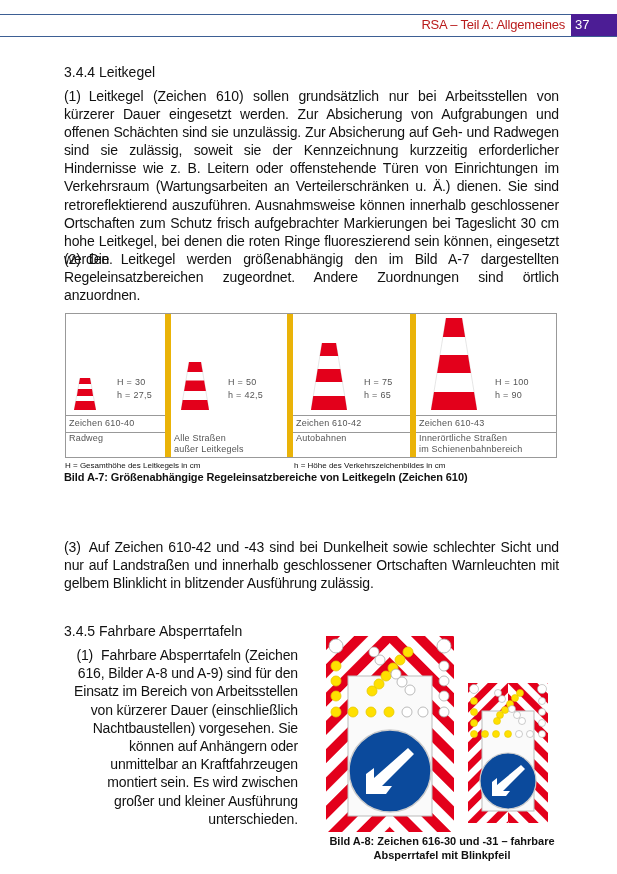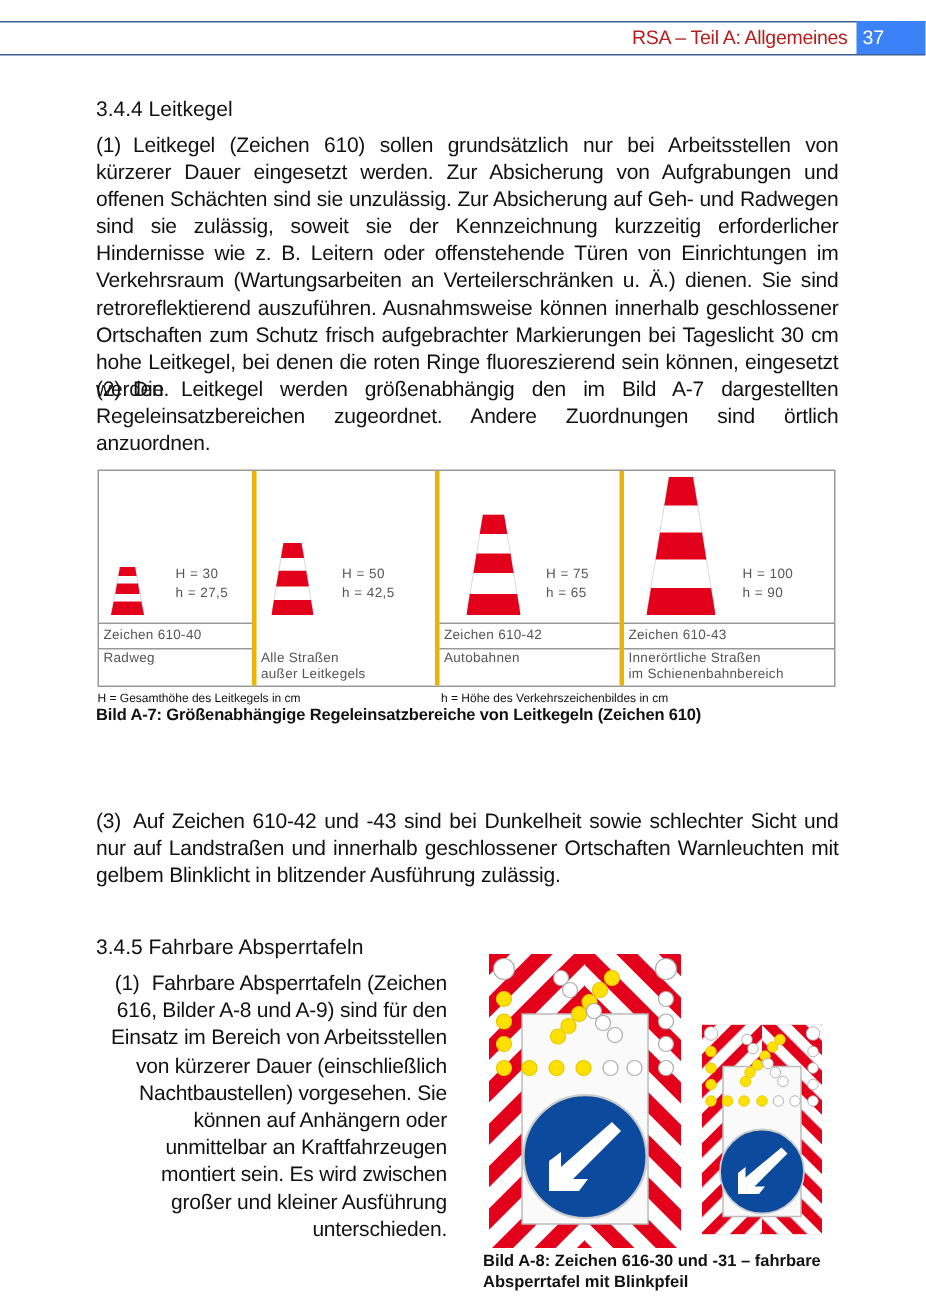--- a/index.html
+++ b/index.html
@@ -3,45 +3,45 @@
 <meta charset="utf-8">
 <style>
   html, body { margin: 0; padding: 0; background: #ffffff; }
   body { width: 617px; height: 874px; position: relative; overflow: hidden;
          font-family: "Liberation Sans", sans-serif; color: #111; }
 
   
   .hdr { position: absolute; left: 0; top: 14px; width: 617px; height: 21px;
          border-top: 1px solid #3d5f94; border-bottom: 1px solid #3d5f94; }
   .hdr-title { position: absolute; right: 52px; top: 2px; font-size: 13px; color: #b91c1c; letter-spacing: -0.2px; }
-  .hdr-page { position: absolute; right: 0; top: -1px; width: 46px; height: 22px; background: #3b82f6;
+  .hdr-page { position: absolute; right: 0; top: -1px; width: 46px; height: 22px; background: #4c1d95;
               color: #fff; font-size: 13px; line-height: 22px; padding-left: 4px; box-sizing: border-box; }
 
   .h3 { position: absolute; left: 64px; font-weight: normal; font-size: 14px; }
   .para { position: absolute; left: 64px; width: 495px; font-size: 14px; line-height: 18.1px;
           text-align: justify; letter-spacing: -0.15px; }
   .para .num { margin-right: 8px; }
 
   
   .fig7 { position: absolute; left: 65px; top: 313px; width: 492px; height: 145px;
           border: 1px solid #999; box-sizing: border-box; }
-  .fig7-col { position: absolute; top: 0; height: 143px; border-right: 3px solid #eab308; box-sizing: border-box; }
+  .fig7-col { position: absolute; top: 0; height: 143px; border-right: 6px solid #eab308; box-sizing: border-box; }
   .fig7-col:last-child { border-right: none; }
   .fig7-img { position: absolute; left: 0; right: 0; top: 0; height: 101px; }
   .fig7-code { position: absolute; left: 0; right: 0; top: 101px; height: 16px; border-top: 1px solid #999;
                border-bottom: 1px solid #999; font-size: 9px; color: #555; padding-left: 3px; line-height: 15px;
                letter-spacing: 0.2px; }
   .fig7-use { position: absolute; left: 3px; top: 119px; font-size: 9px; color: #555; line-height: 10.5px; letter-spacing: 0.2px; }
   .fig7-dims { position: absolute; font-size: 9px; color: #555; line-height: 13px; letter-spacing: 0.3px; }
   .cone { position: absolute; bottom: 5px; }
   .legend { position: absolute; top: 461px; font-size: 8px; color: #111; }
 
   .caption7 { position: absolute; left: 64px; top: 471px; font-weight: bold; font-size: 11px; letter-spacing: -0.1px; }
 
-  .caption8 { position: absolute; left: 322px; top: 834px; width: 240px; 
+  .caption8 { position: absolute; left: 322px; top: 834px; width: 240px; text-align: center;
               font-weight: bold; font-size: 11px; line-height: 14px; }
   .sign { position: absolute; }
 </style>
 </head>
 <body>
 
 <div class="hdr">
   <span class="hdr-title">RSA – Teil A: Allgemeines</span>
   <span class="hdr-page">37</span>
 </div>

